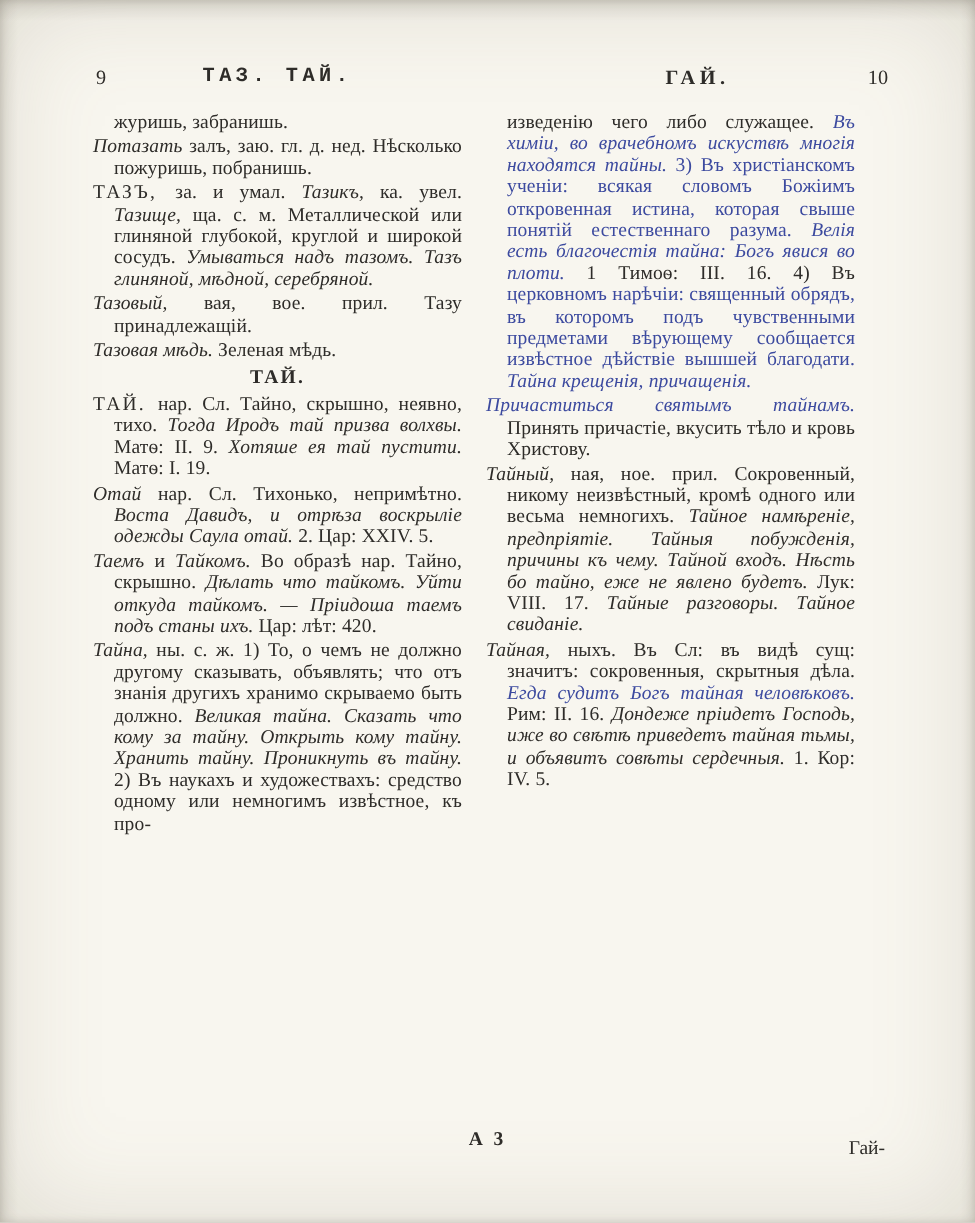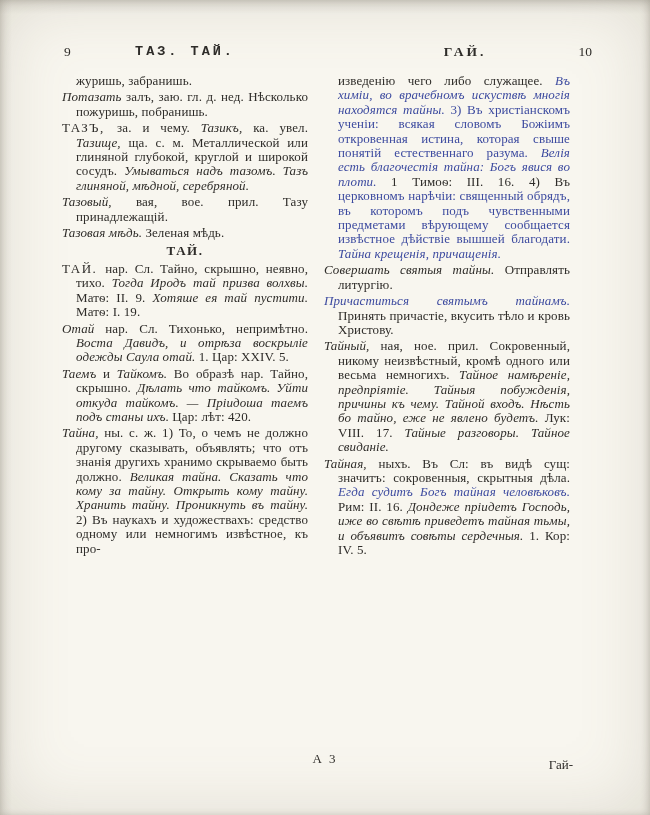--- a/index.html
+++ b/index.html
@@ -61,55 +61,55 @@
   .seg-c { letter-spacing: 1.5px; }
   .seg-blue { color: var(--blue, #3c4a9f); }
 
   .sig {
     position: absolute;
     bottom: 48px; left: 0;
     width: 100%;
     text-align: center;
     font-size: 13px;
     letter-spacing: 2px;
+    font-weight: bold;
   }
   .catch {
     position: absolute;
-    bottom: 42px; right: 77px;
+    bottom: 42px; right: 60px;
     font-size: 13px;
   }
 </style>
 </head>
 <body>
 
 <div class="scan">
 
   <header class="pagehead">
     <span class="pnum-left">9</span>
     <span class="rhead rhead-left">ТАЗ. ТАЙ.</span>
     <span class="rhead rhead-right">ГАЙ.</span>
     <span class="pnum-right">10</span>
   </header>
 
   <main class="columns">
     <section class="col" id="col-left">
         <p class="para cont"><span class="seg-r">журишь, забранишь.</span></p>
         <p class="para entry"><span class="seg-i">Потазать </span><span class="seg-r">залъ, заю. гл. д. нед. Нѣсколько пожуришь, побранишь.</span></p>
-        <p class="para entry"><span class="seg-c">ТАЗЪ, </span><span class="seg-r">за. и чему. </span><span class="seg-i">Тазикъ, </span><span class="seg-r">ка. увел. </span><span class="seg-i">Тазище, </span><span class="seg-r">ща. с. м. Металлической или глиняной глубокой, круглой и широкой сосудъ. </span><span class="seg-i">Умываться надъ тазомъ. Тазъ глиняной, мѣдной, серебряной.</span></p>
+        <p class="para entry"><span class="seg-c">ТАЗЪ, </span><span class="seg-r">за. и умал. </span><span class="seg-i">Тазикъ, </span><span class="seg-r">ка. увел. </span><span class="seg-i">Тазище, </span><span class="seg-r">ща. с. м. Металлической или глиняной глубокой, круглой и широкой сосудъ. </span><span class="seg-i">Умываться надъ тазомъ. Тазъ глиняной, мѣдной, серебряной.</span></p>
         <p class="para entry"><span class="seg-i">Тазовый, </span><span class="seg-r">вая, вое. прил. Тазу принадлежащій.</span></p>
         <p class="para entry"><span class="seg-i">Тазовая мѣдь. </span><span class="seg-r">Зеленая мѣдь.</span></p>
         <p class="para heading"><span class="seg-c">ТАЙ.</span></p>
         <p class="para entry"><span class="seg-c">ТАЙ. </span><span class="seg-r">нар. Сл. Тайно, скрышно, неявно, тихо. </span><span class="seg-i">Тогда Иродъ тай призва волхвы. </span><span class="seg-r">Матѳ: II. 9. </span><span class="seg-i">Хотяше ея тай пустити. </span><span class="seg-r">Матѳ: I. 19.</span></p>
-        <p class="para entry"><span class="seg-i">Отай </span><span class="seg-r">нар. Сл. Тихонько, непримѣтно. </span><span class="seg-i">Воста Давидъ, и отрѣза воскрыліе одежды Саула отай. </span><span class="seg-r">1. Цар: XXIV. 5.</span></p>
+        <p class="para entry"><span class="seg-i">Отай </span><span class="seg-r">нар. Сл. Тихонько, непримѣтно. </span><span class="seg-i">Воста Давидъ, и отрѣза воскрыліе одежды Саула отай. </span><span class="seg-r">2. Цар: XXIV. 5.</span></p>
         <p class="para entry"><span class="seg-i">Таемъ </span><span class="seg-r">и </span><span class="seg-i">Тайкомъ. </span><span class="seg-r">Во образѣ нар. Тайно, скрышно. </span><span class="seg-i">Дѣлать что тайкомъ. Уйти откуда тайкомъ. — Пріидоша таемъ подъ станы ихъ. </span><span class="seg-r">Цар: лѣт: 420.</span></p>
         <p class="para entry"><span class="seg-i">Тайна, </span><span class="seg-r">ны. с. ж. 1) То, о чемъ не должно другому сказывать, объявлять; что отъ знанія другихъ хранимо скрываемо быть должно. </span><span class="seg-i">Великая тайна. Сказать что кому за тайну. Открыть кому тайну. Хранить тайну. Проникнуть въ тайну. </span><span class="seg-r">2) Въ наукахъ и художествахъ: средство одному или немногимъ извѣстное, къ про-</span></p>
       </section>
     <section class="col" id="col-right">
         <p class="para cont"><span class="seg-r">изведенію чего либо служащее. </span><span class="seg-i seg-blue">Въ химіи, во врачебномъ искуствѣ многія находятся тайны. </span><span class="seg-r seg-blue">3) Въ христіанскомъ ученіи: всякая словомъ Божіимъ откровенная истина, которая свыше понятій естественнаго разума. </span><span class="seg-i seg-blue">Велія есть благочестія тайна: Богъ явися во плоти. </span><span class="seg-r">1 Тимоѳ: III. 16. 4) Въ </span><span class="seg-r seg-blue">церковномъ нарѣчіи: священный обрядъ, въ которомъ подъ чувственными предметами вѣрующему сообщается извѣстное дѣйствіе вышшей благодати. </span><span class="seg-i seg-blue">Тайна крещенія, причащенія.</span></p>
-        <p class="para entry"><span class="seg-i">Совершать святыя тайны. </span><span class="seg-r">Отправлять литургію.</span></p>
         <p class="para entry"><span class="seg-i seg-blue">Причаститься святымъ тайнамъ. </span><span class="seg-r">Принять причастіе, вкусить тѣло и кровь Христову.</span></p>
         <p class="para entry"><span class="seg-i">Тайный, </span><span class="seg-r">ная, ное. прил. Сокровенный, никому неизвѣстный, кромѣ одного или весьма немногихъ. </span><span class="seg-i">Тайное намѣреніе, предпріятіе. Тайныя побужденія, причины къ чему. Тайной входъ. </span><span class="seg-i">Нѣсть бо тайно, еже не явлено будетъ. </span><span class="seg-r">Лук: VIII. 17. </span><span class="seg-i">Тайные разговоры. Тайное свиданіе.</span></p>
         <p class="para entry"><span class="seg-i">Тайная, </span><span class="seg-r">ныхъ. Въ Сл: въ видѣ сущ: значитъ: сокровенныя, скрытныя дѣла. </span><span class="seg-i seg-blue">Егда судитъ Богъ тайная человѣковъ. </span><span class="seg-r">Рим: II. 16. </span><span class="seg-i">Дондеже пріидетъ Господь, иже во свѣтѣ приведетъ тайная тьмы, и объявитъ совѣты сердечныя. </span><span class="seg-r">1. Кор: IV. 5.</span></p>
       </section>
   </main>
 
   <footer>
     <span class="sig">А 3</span>
     <span class="catch">Гай-</span>
   </footer>

